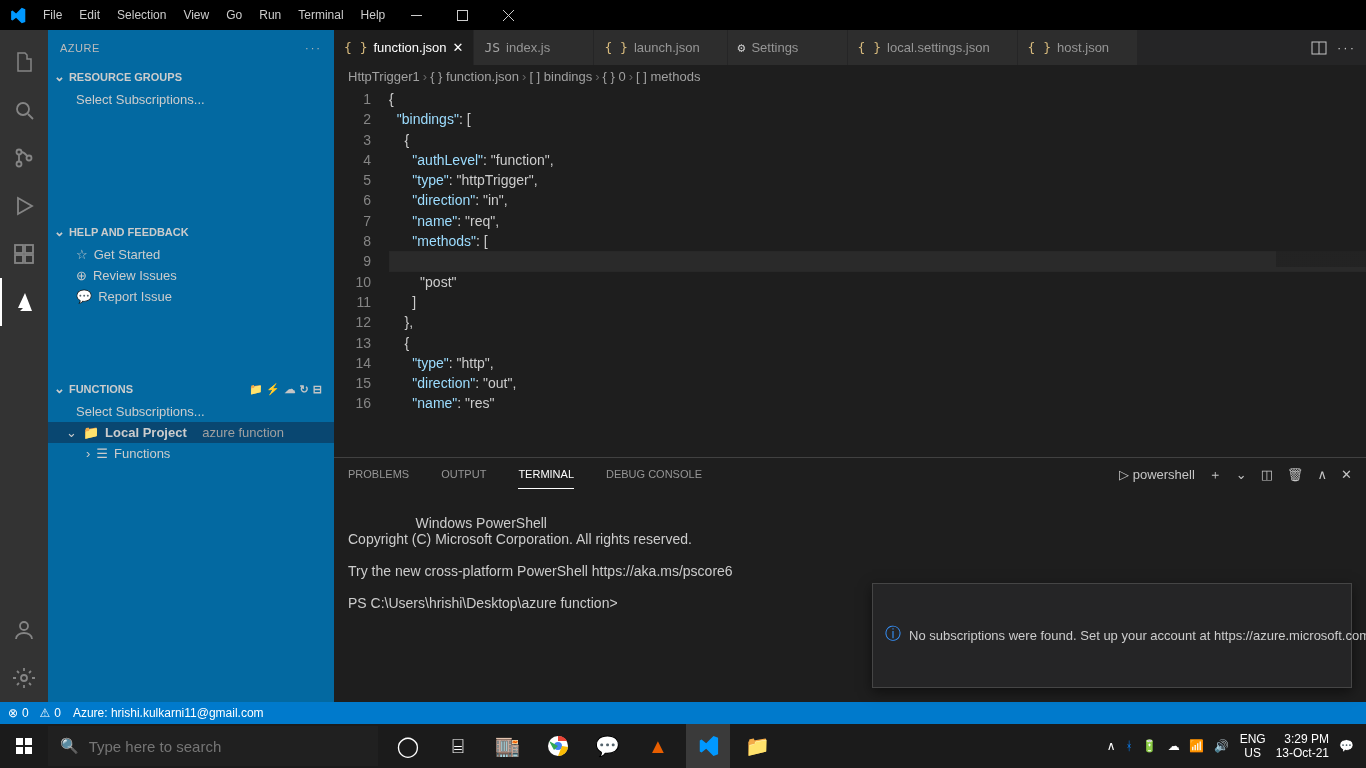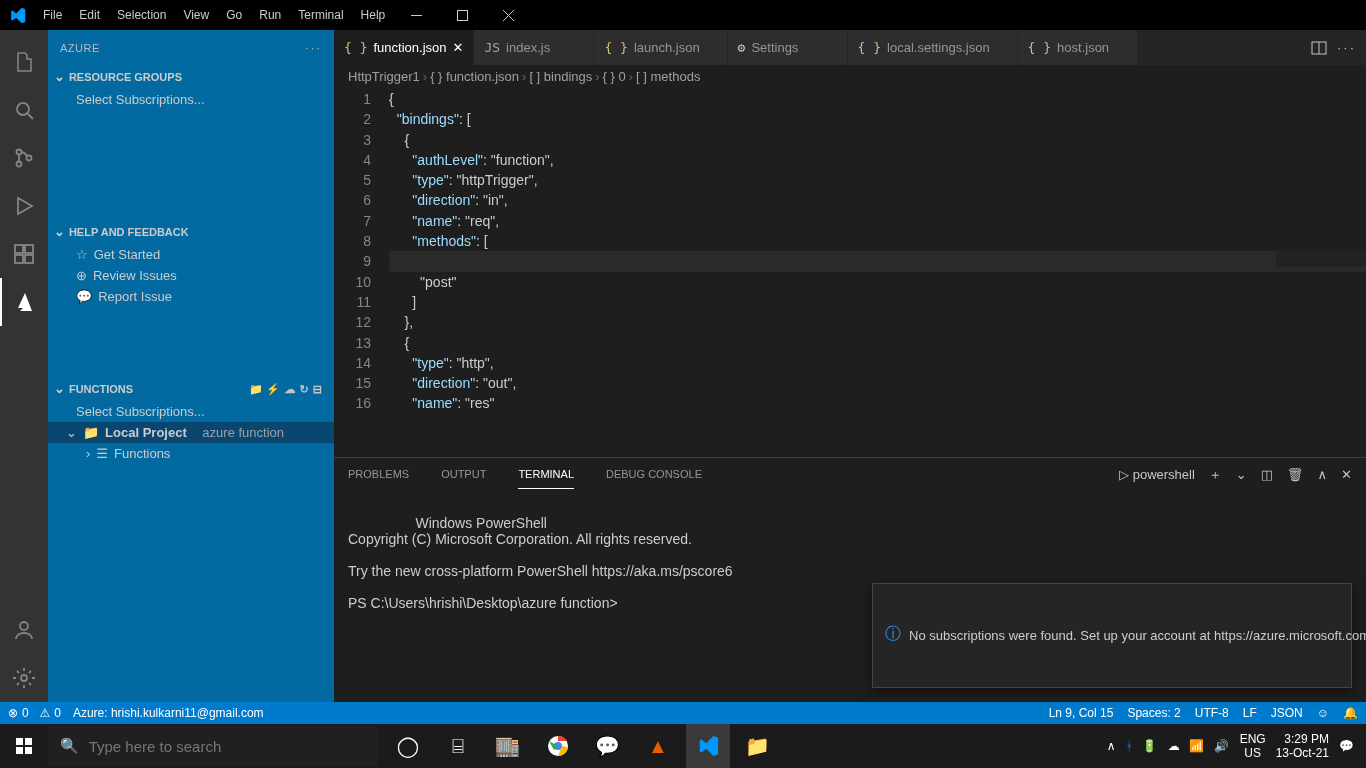--- a/index.html
+++ b/index.html
@@ -347,29 +347,20 @@
           </div>
         </div>
       </div>
     </div>
   </div>
 </div>
 
 <div class="statusbar">
   <div class="sseg">⊗ <span>0</span>&nbsp; ⚠ <span>0</span></div>
   <div class="sseg">Azure: hrishi.kulkarni11@gmail.com</div>
-  <div class="sright">
-    <div class="sseg">Ln 9, Col 15</div>
-    <div class="sseg">Spaces: 2</div>
-    <div class="sseg">UTF-8</div>
-    <div class="sseg">LF</div>
-    <div class="sseg">JSON</div>
-    <div class="sseg">☺</div>
-    <div class="sseg">🔔</div>
-  </div>
 </div>
 
 <div class="taskbar">
   <div class="start">
     <svg width="16" height="16">
         <rect width="7" height="7" fill="#fff"></rect>
         <rect x="9" width="7" height="7" fill="#fff"></rect>
         <rect y="9" width="7" height="7" fill="#fff"></rect>
         <rect x="9" y="9" width="7" height="7" fill="#fff"></rect>
       </svg>

